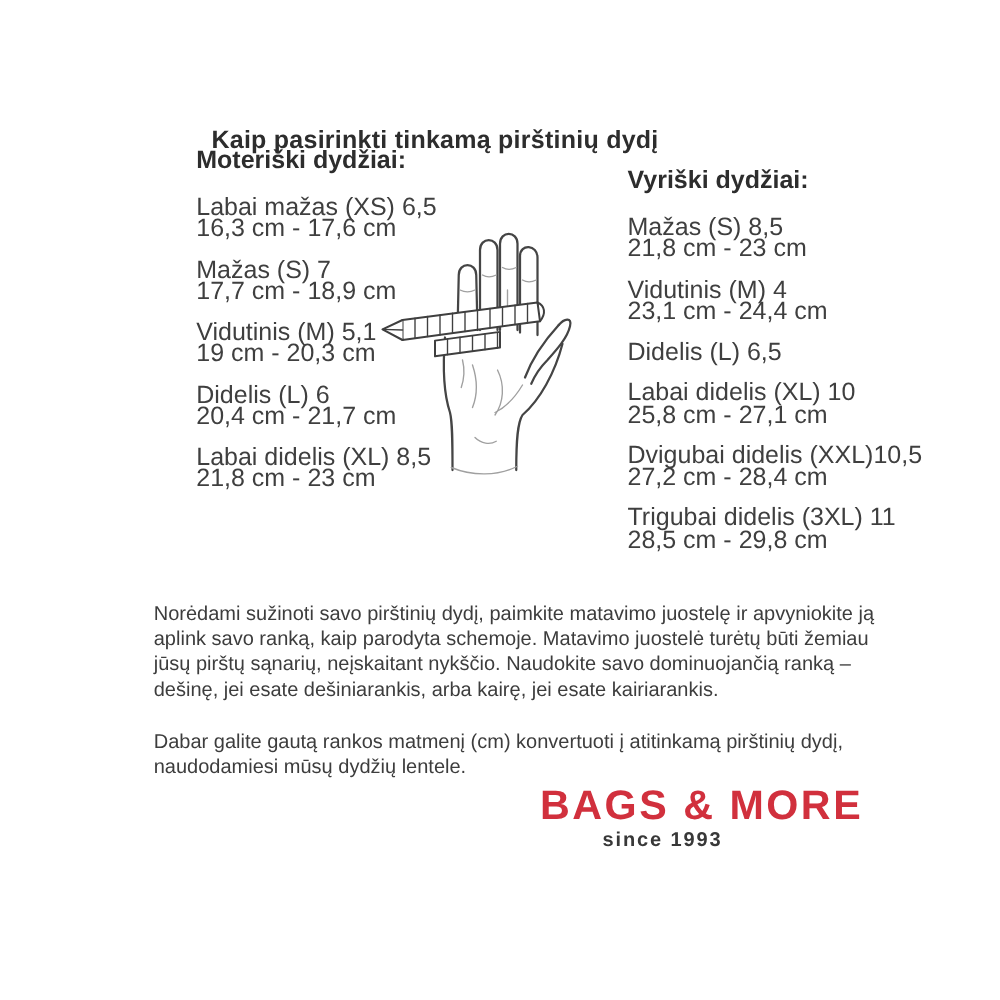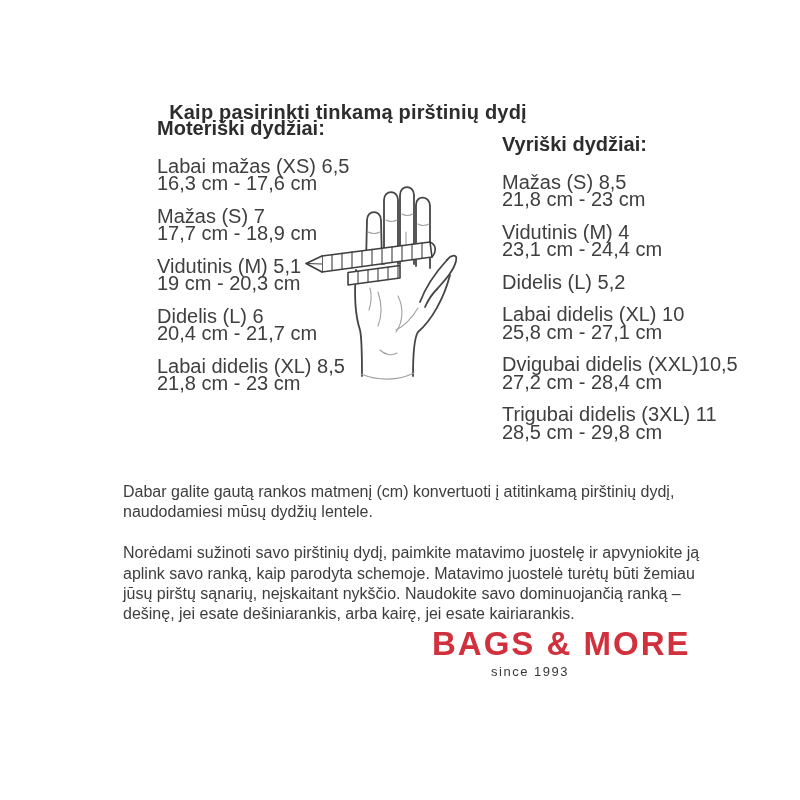--- a/index.html
+++ b/index.html
@@ -55,22 +55,22 @@
     text-align:center;
   }
   .brand-name{
     font-size:33px;
     font-weight:700;
     letter-spacing:2px;
     line-height:36px;
     white-space:nowrap;
   }
   .brand-tagline{
-    font-size:13px;
-    font-weight:400;
+    font-size:16px;
+    font-weight:700;
     letter-spacing:1.5px;
     color:#383838;
     margin-top:2px;
   }
 </style>
 </head>
 <body>
 
 <div id="page">
 
@@ -104,21 +104,21 @@
     <div class="col-heading">Vyriški dydžiai:</div>
     <div class="size-item">
       <div>Mažas (S) 8,5</div>
       <div>21,8 cm - 23 cm</div>
     </div>
     <div class="size-item">
       <div>Vidutinis (M) 4</div>
       <div>23,1 cm - 24,4 cm</div>
     </div>
     <div class="size-item">
-      <div>Didelis (L) 5,2</div>
+      <div>Didelis (L) 6,5</div>
     </div>
     <div class="size-item">
       <div>Labai didelis (XL) 10</div>
       <div>25,8 cm - 27,1 cm</div>
     </div>
     <div class="size-item">
       <div>Dvigubai didelis (XXL)10,5</div>
       <div>27,2 cm - 28,4 cm</div>
     </div>
     <div class="size-item">
@@ -181,22 +181,22 @@
           <line x1="68" y1="89.8" x2="68" y2="102.3"></line>
           <line x1="78" y1="88.5" x2="78" y2="101.0"></line>
           <line x1="88" y1="87.2" x2="88" y2="99.7"></line>
           <line x1="98" y1="85.9" x2="98" y2="98.4"></line>
         </g>
       </g>
     </svg>
   </div>
 
   <div class="paragraphs">
+    <p>Norėdami sužinoti savo pirštinių dydį, paimkite matavimo juostelę ir apvyniokite ją aplink savo ranką, kaip parodyta schemoje. Matavimo juostelė turėtų būti žemiau jūsų pirštų sąnarių, neįskaitant nykščio. Naudokite savo dominuojančią ranką – dešinę, jei esate dešiniarankis, arba kairę, jei esate kairiarankis.</p>
     <p>Dabar galite gautą rankos matmenį (cm) konvertuoti į atitinkamą pirštinių dydį, naudodamiesi mūsų dydžių lentele.</p>
-    <p>Norėdami sužinoti savo pirštinių dydį, paimkite matavimo juostelę ir apvyniokite ją aplink savo ranką, kaip parodyta schemoje. Matavimo juostelė turėtų būti žemiau jūsų pirštų sąnarių, neįskaitant nykščio. Naudokite savo dominuojančią ranką – dešinę, jei esate dešiniarankis, arba kairę, jei esate kairiarankis.</p>
   </div>
 
   <div class="brand">
     <div class="brand-name" style="color: rgb(209, 48, 61); margin-left: 34px;">BAGS &amp; MORE</div>
     <div class="brand-tagline">since 1993</div>
   </div>
 
 </div>
 
 </body></html>

